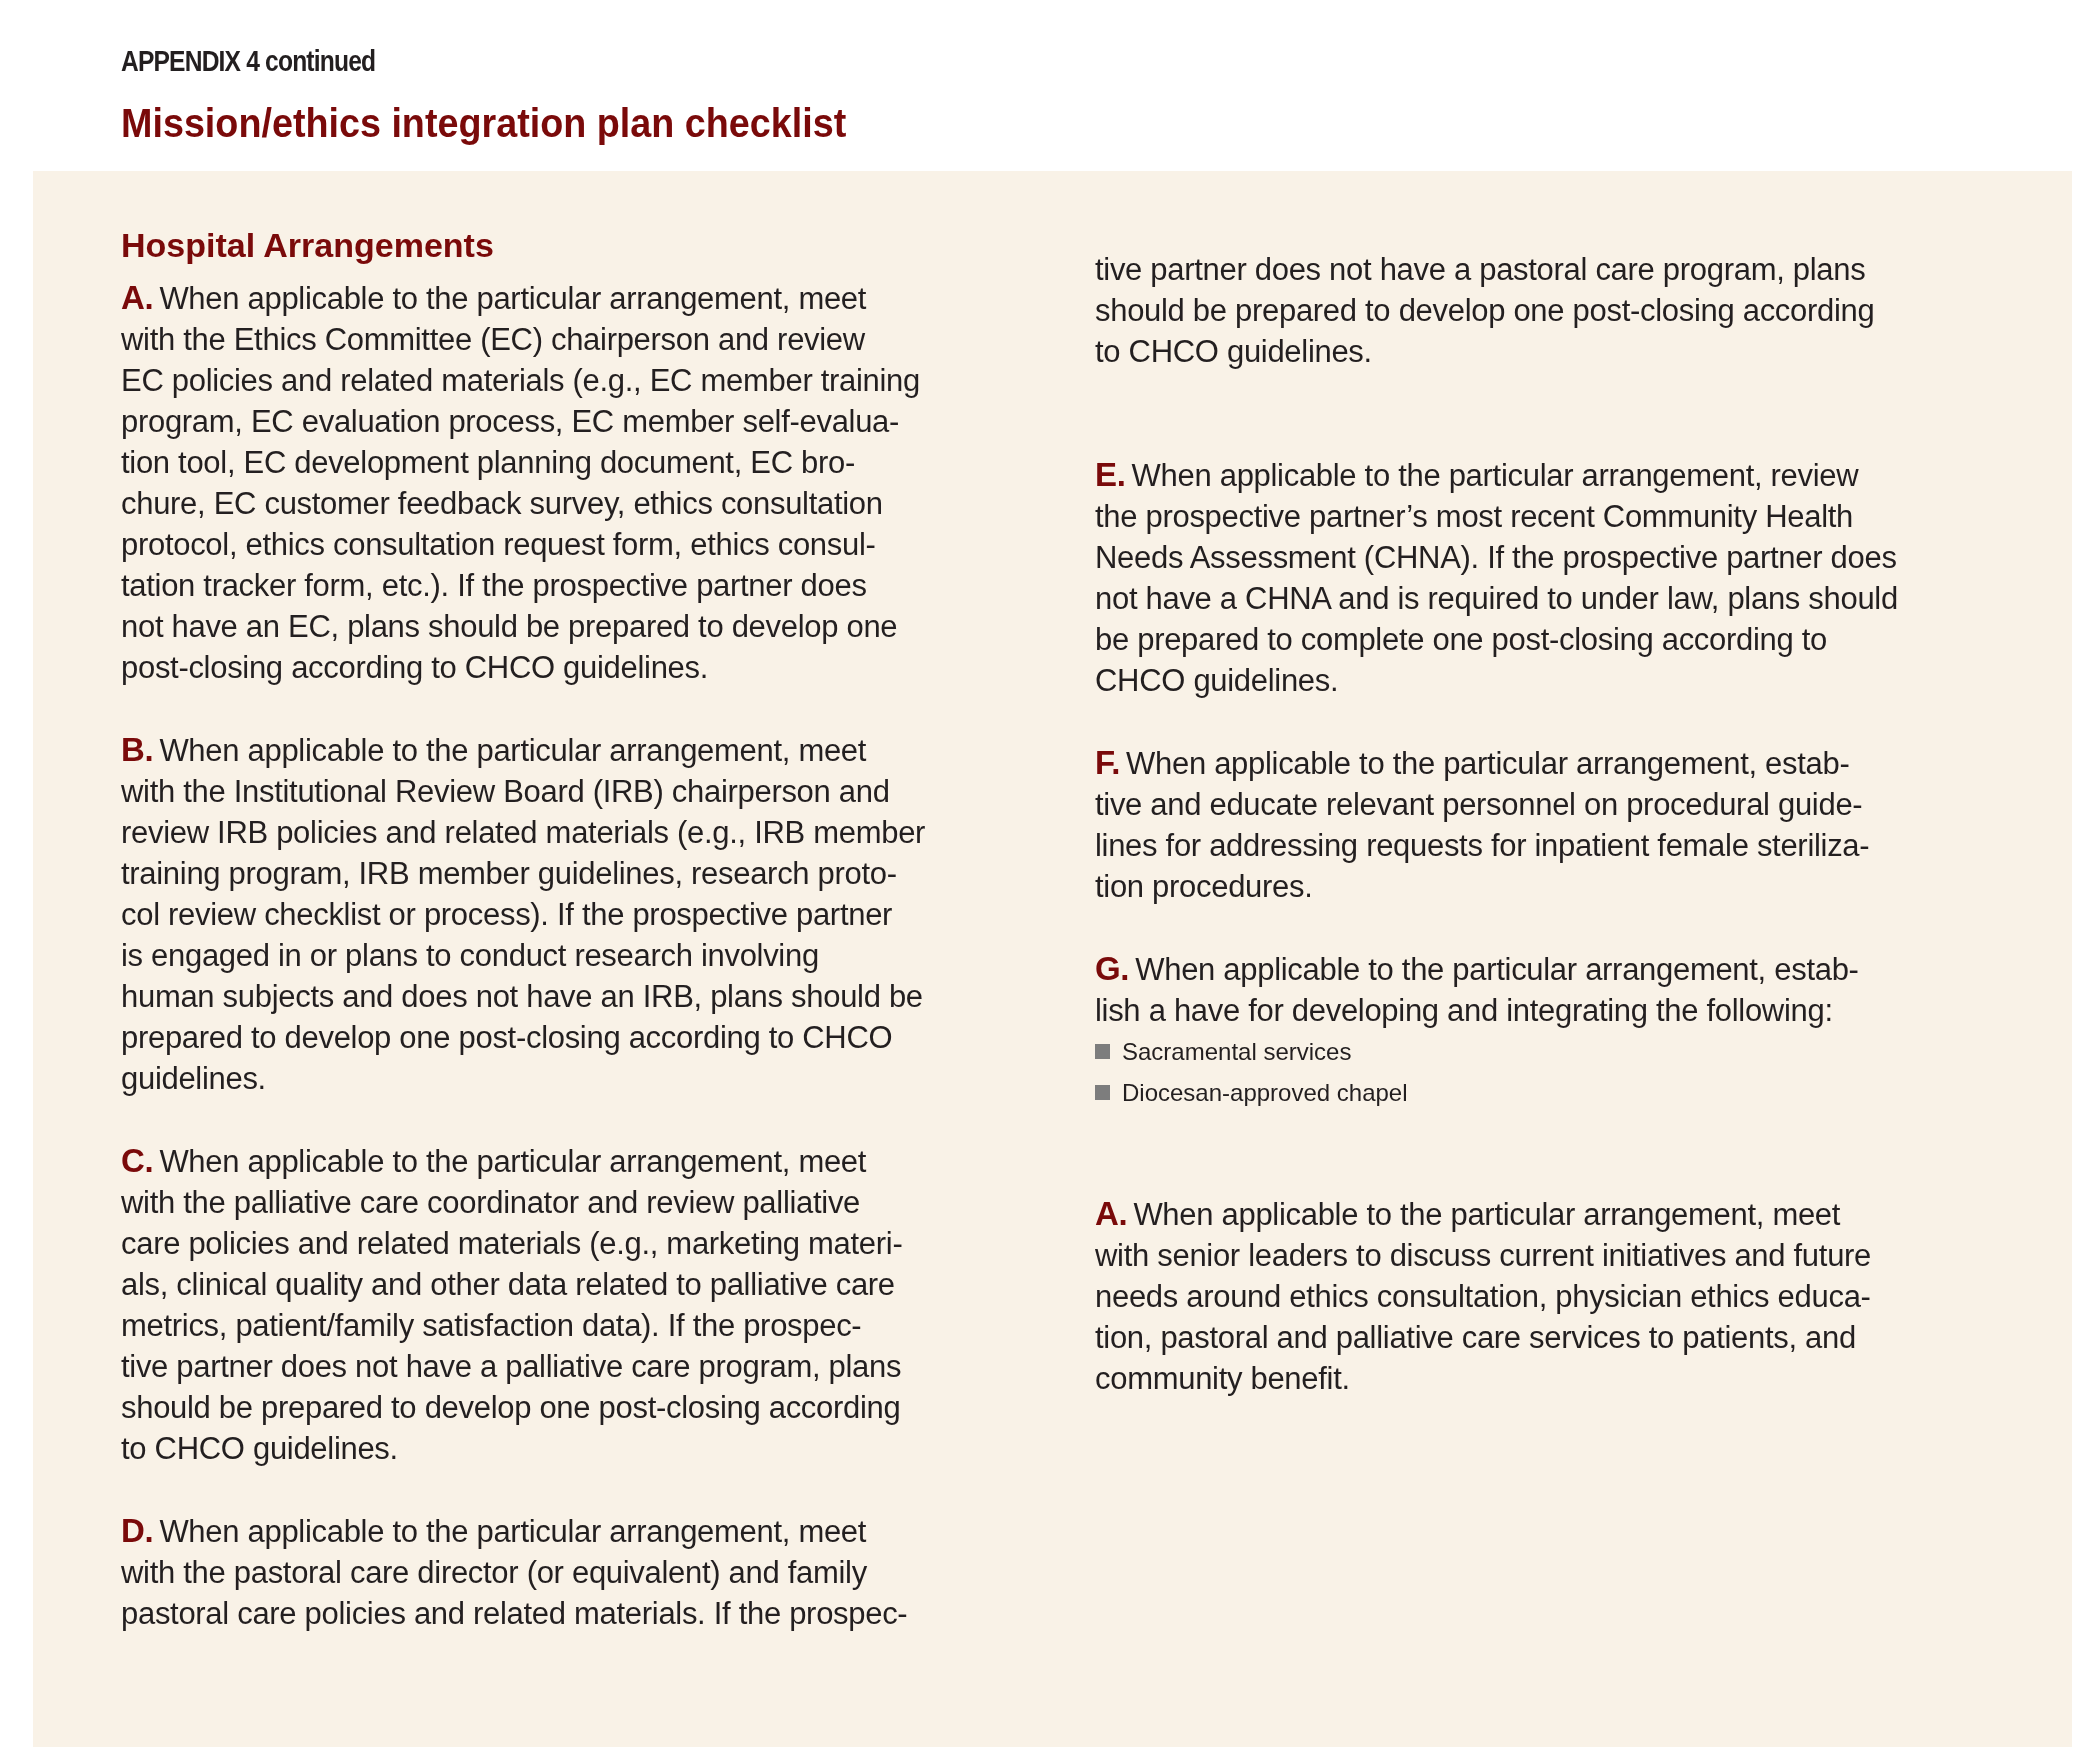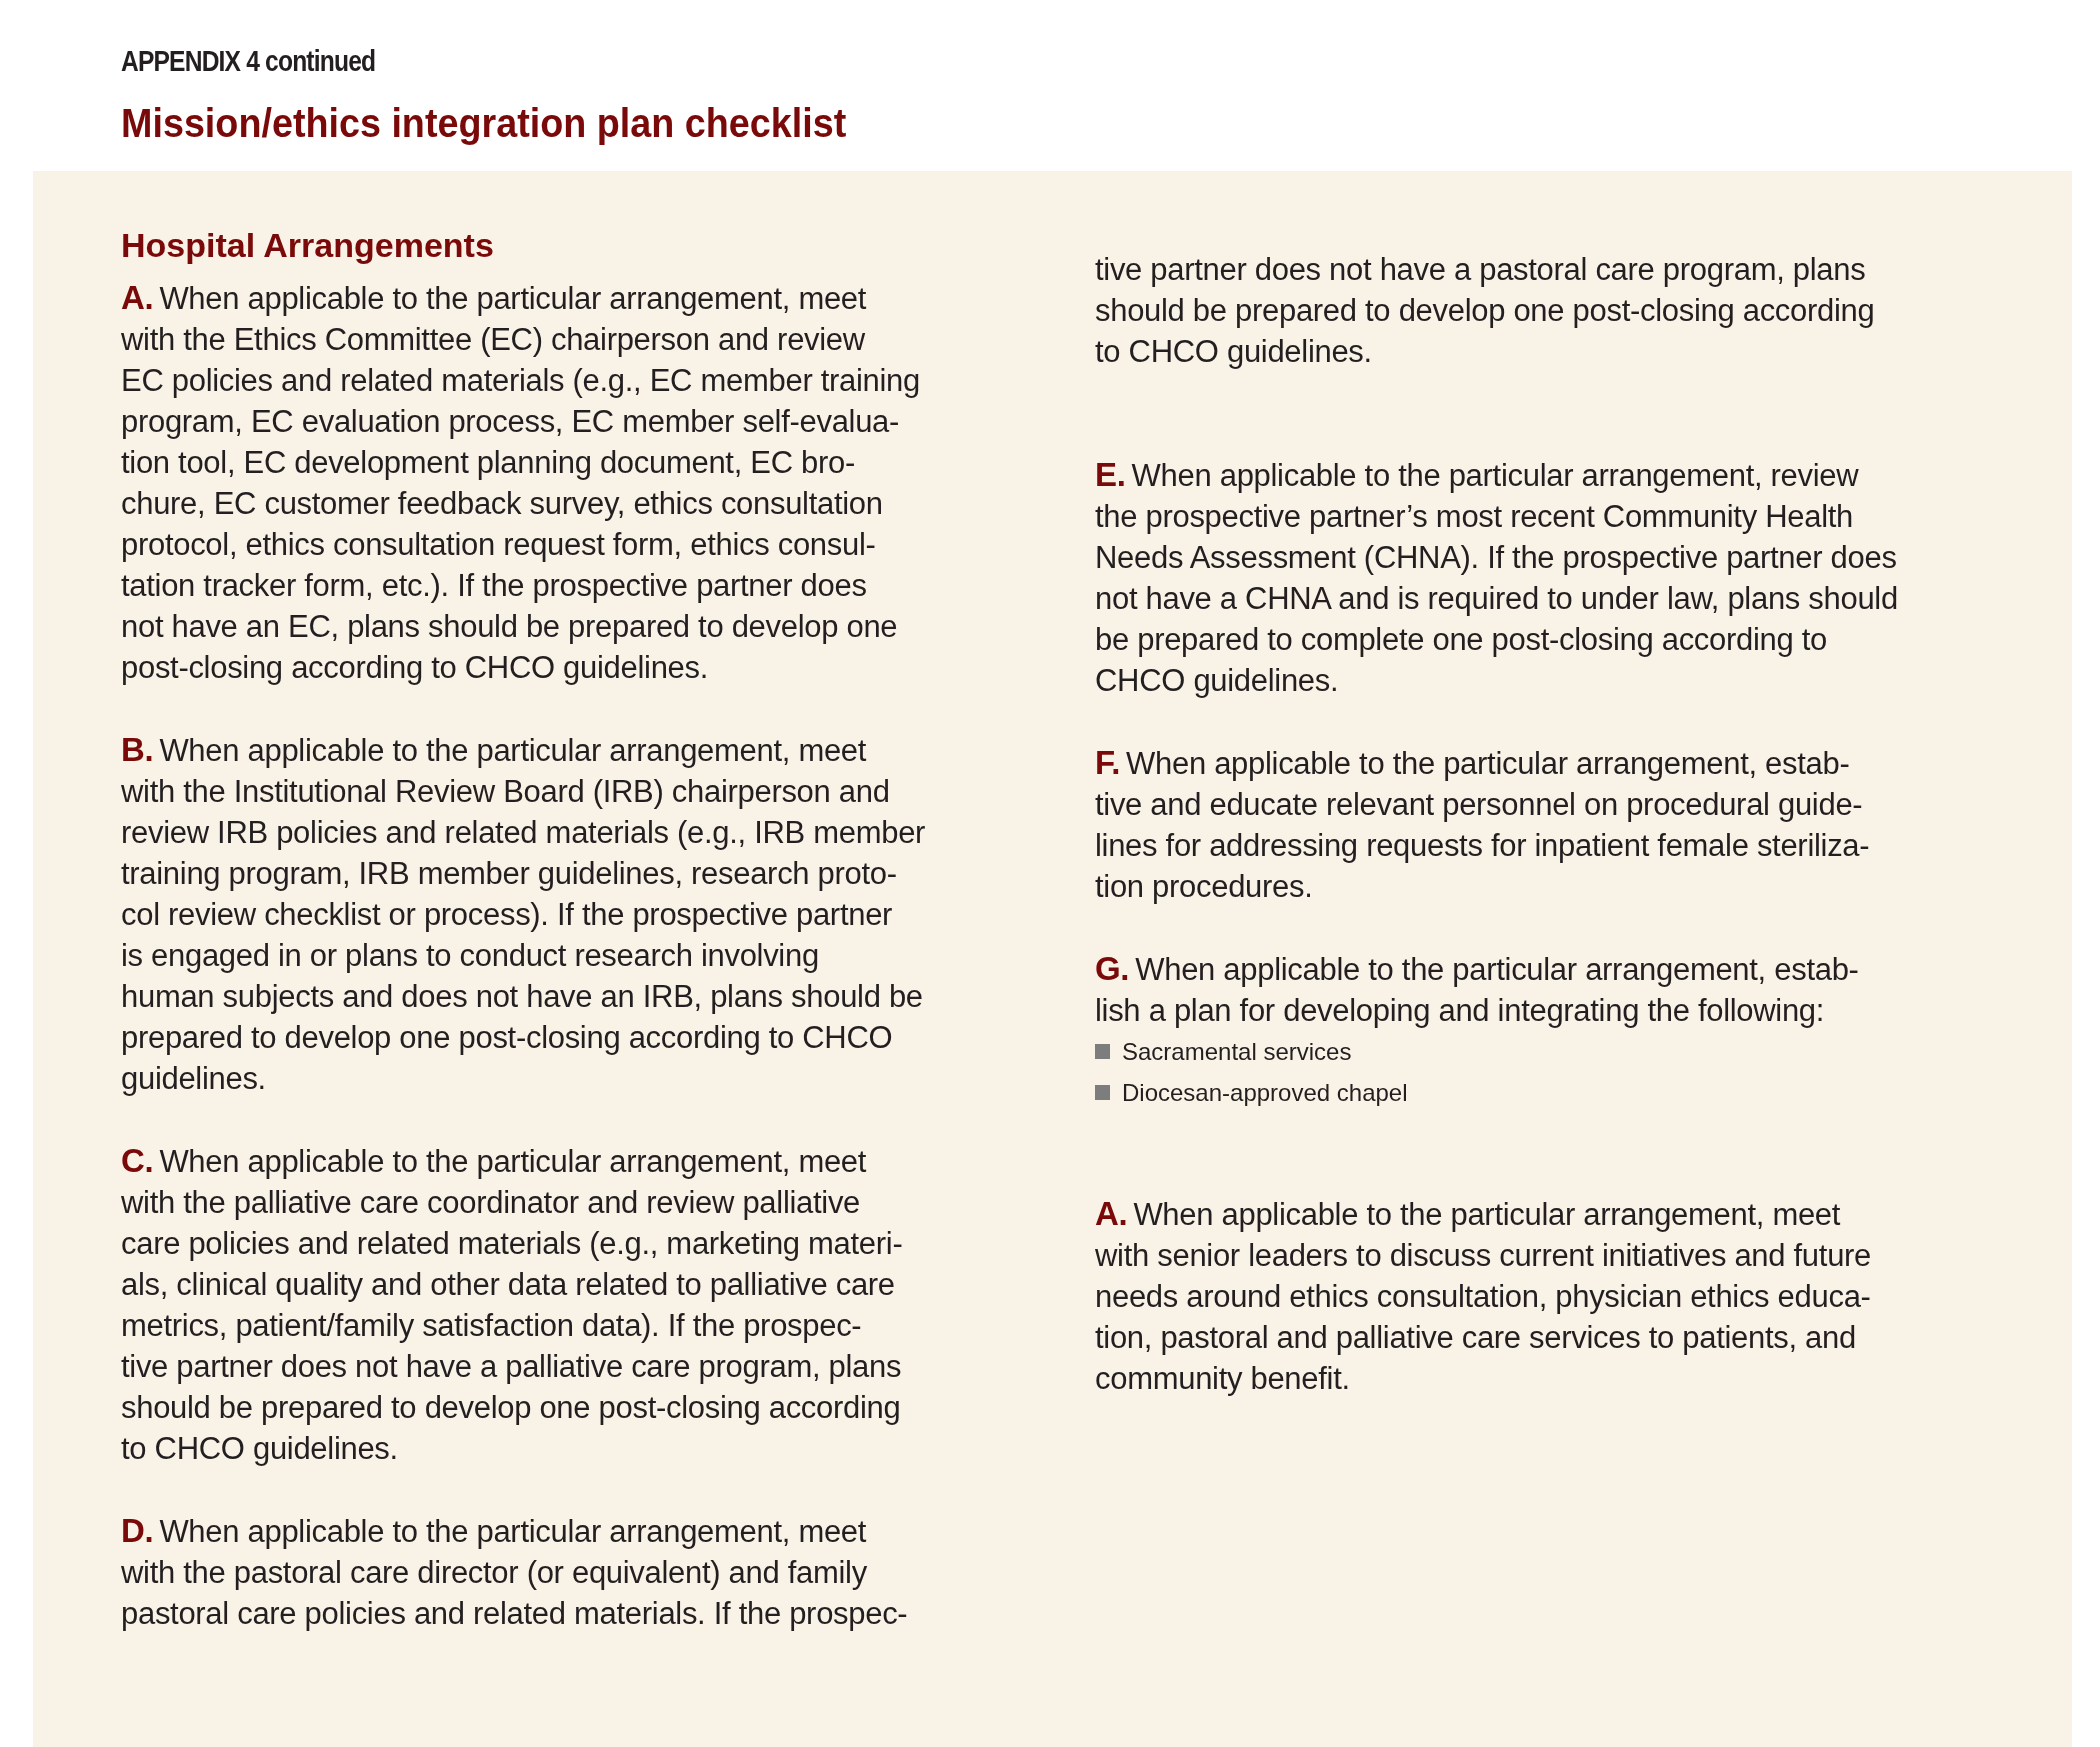--- a/index.html
+++ b/index.html
@@ -79,21 +79,21 @@
 not have a CHNA and is required to under law, plans should
 be prepared to complete one post-closing according to
 CHCO guidelines.</span></div>
 
     <div class="item"><span class="letter">F.</span><span>When applicable to the particular arrangement, estab-
 tive and educate relevant personnel on procedural guide-
 lines for addressing requests for inpatient female steriliza-
 tion procedures.</span></div>
 
     <div class="item"><span class="letter">G.</span><span>When applicable to the particular arrangement, estab-
-lish a plan for developing and integrating the following:</span></div>
+lish a have for developing and integrating the following:</span></div>
     <ul class="bullets">
       <li>
           <span class="sq"></span>
           <span>Sacramental services</span>
         </li>
       <li>
           <span class="sq"></span>
           <span>Diocesan-approved chapel</span>
         </li>
     </ul>

